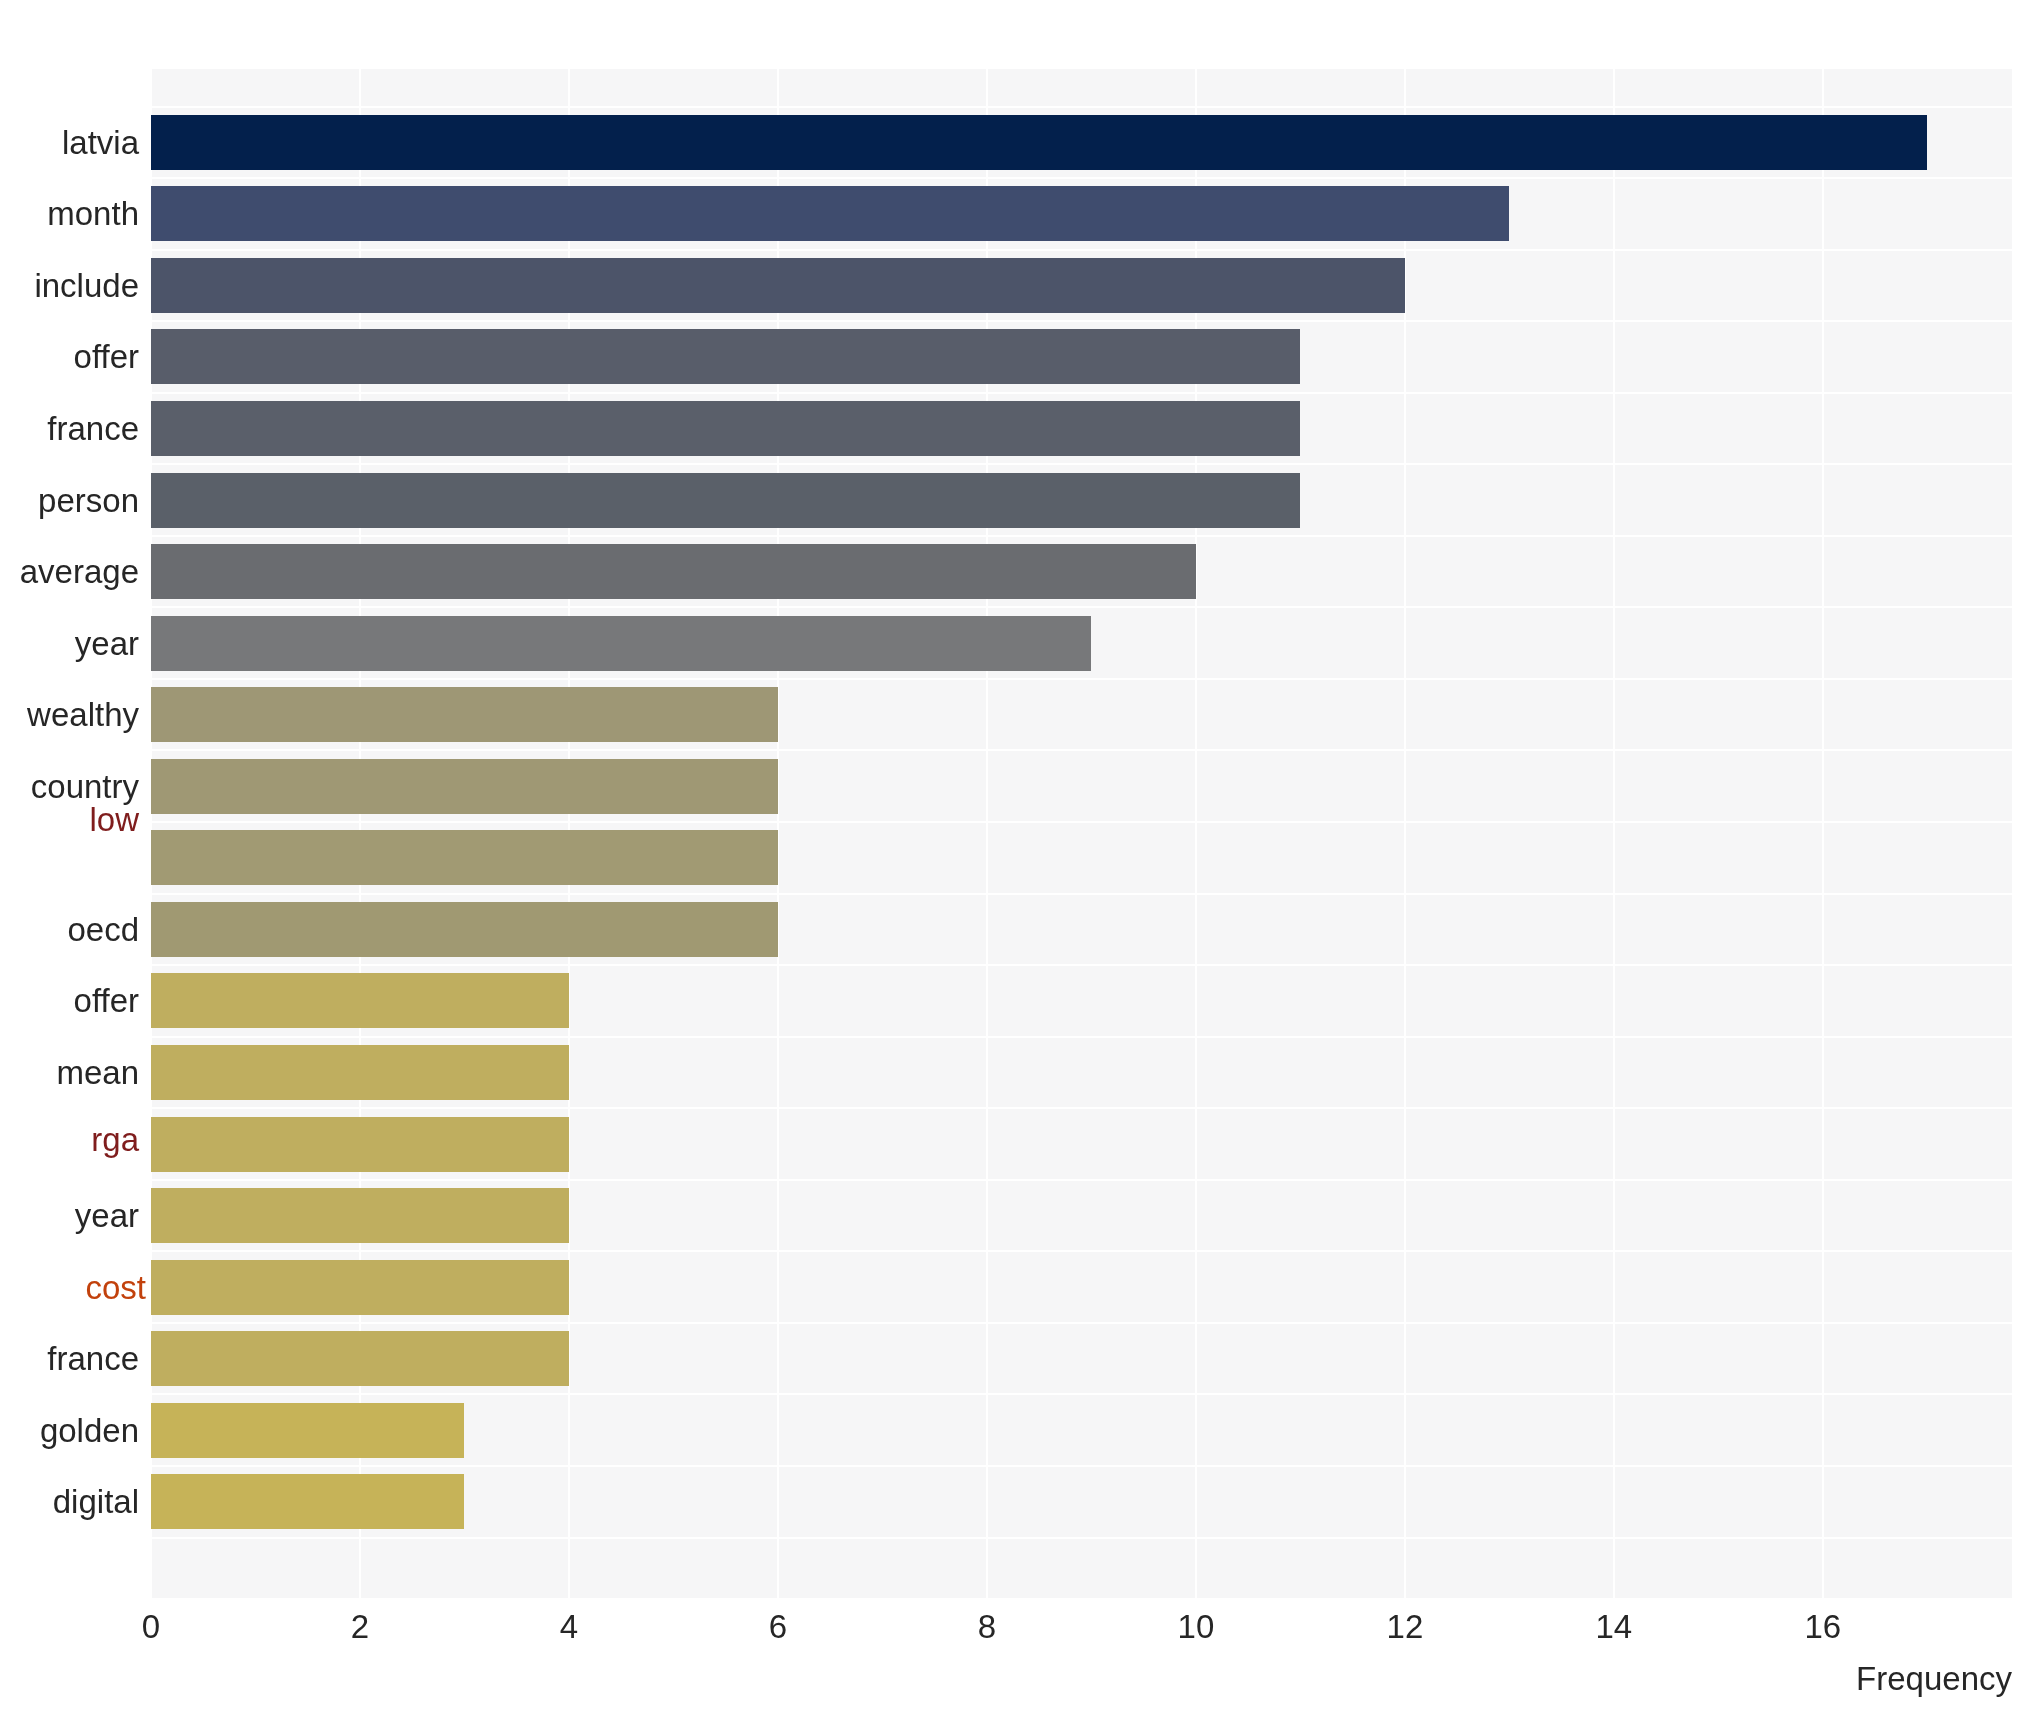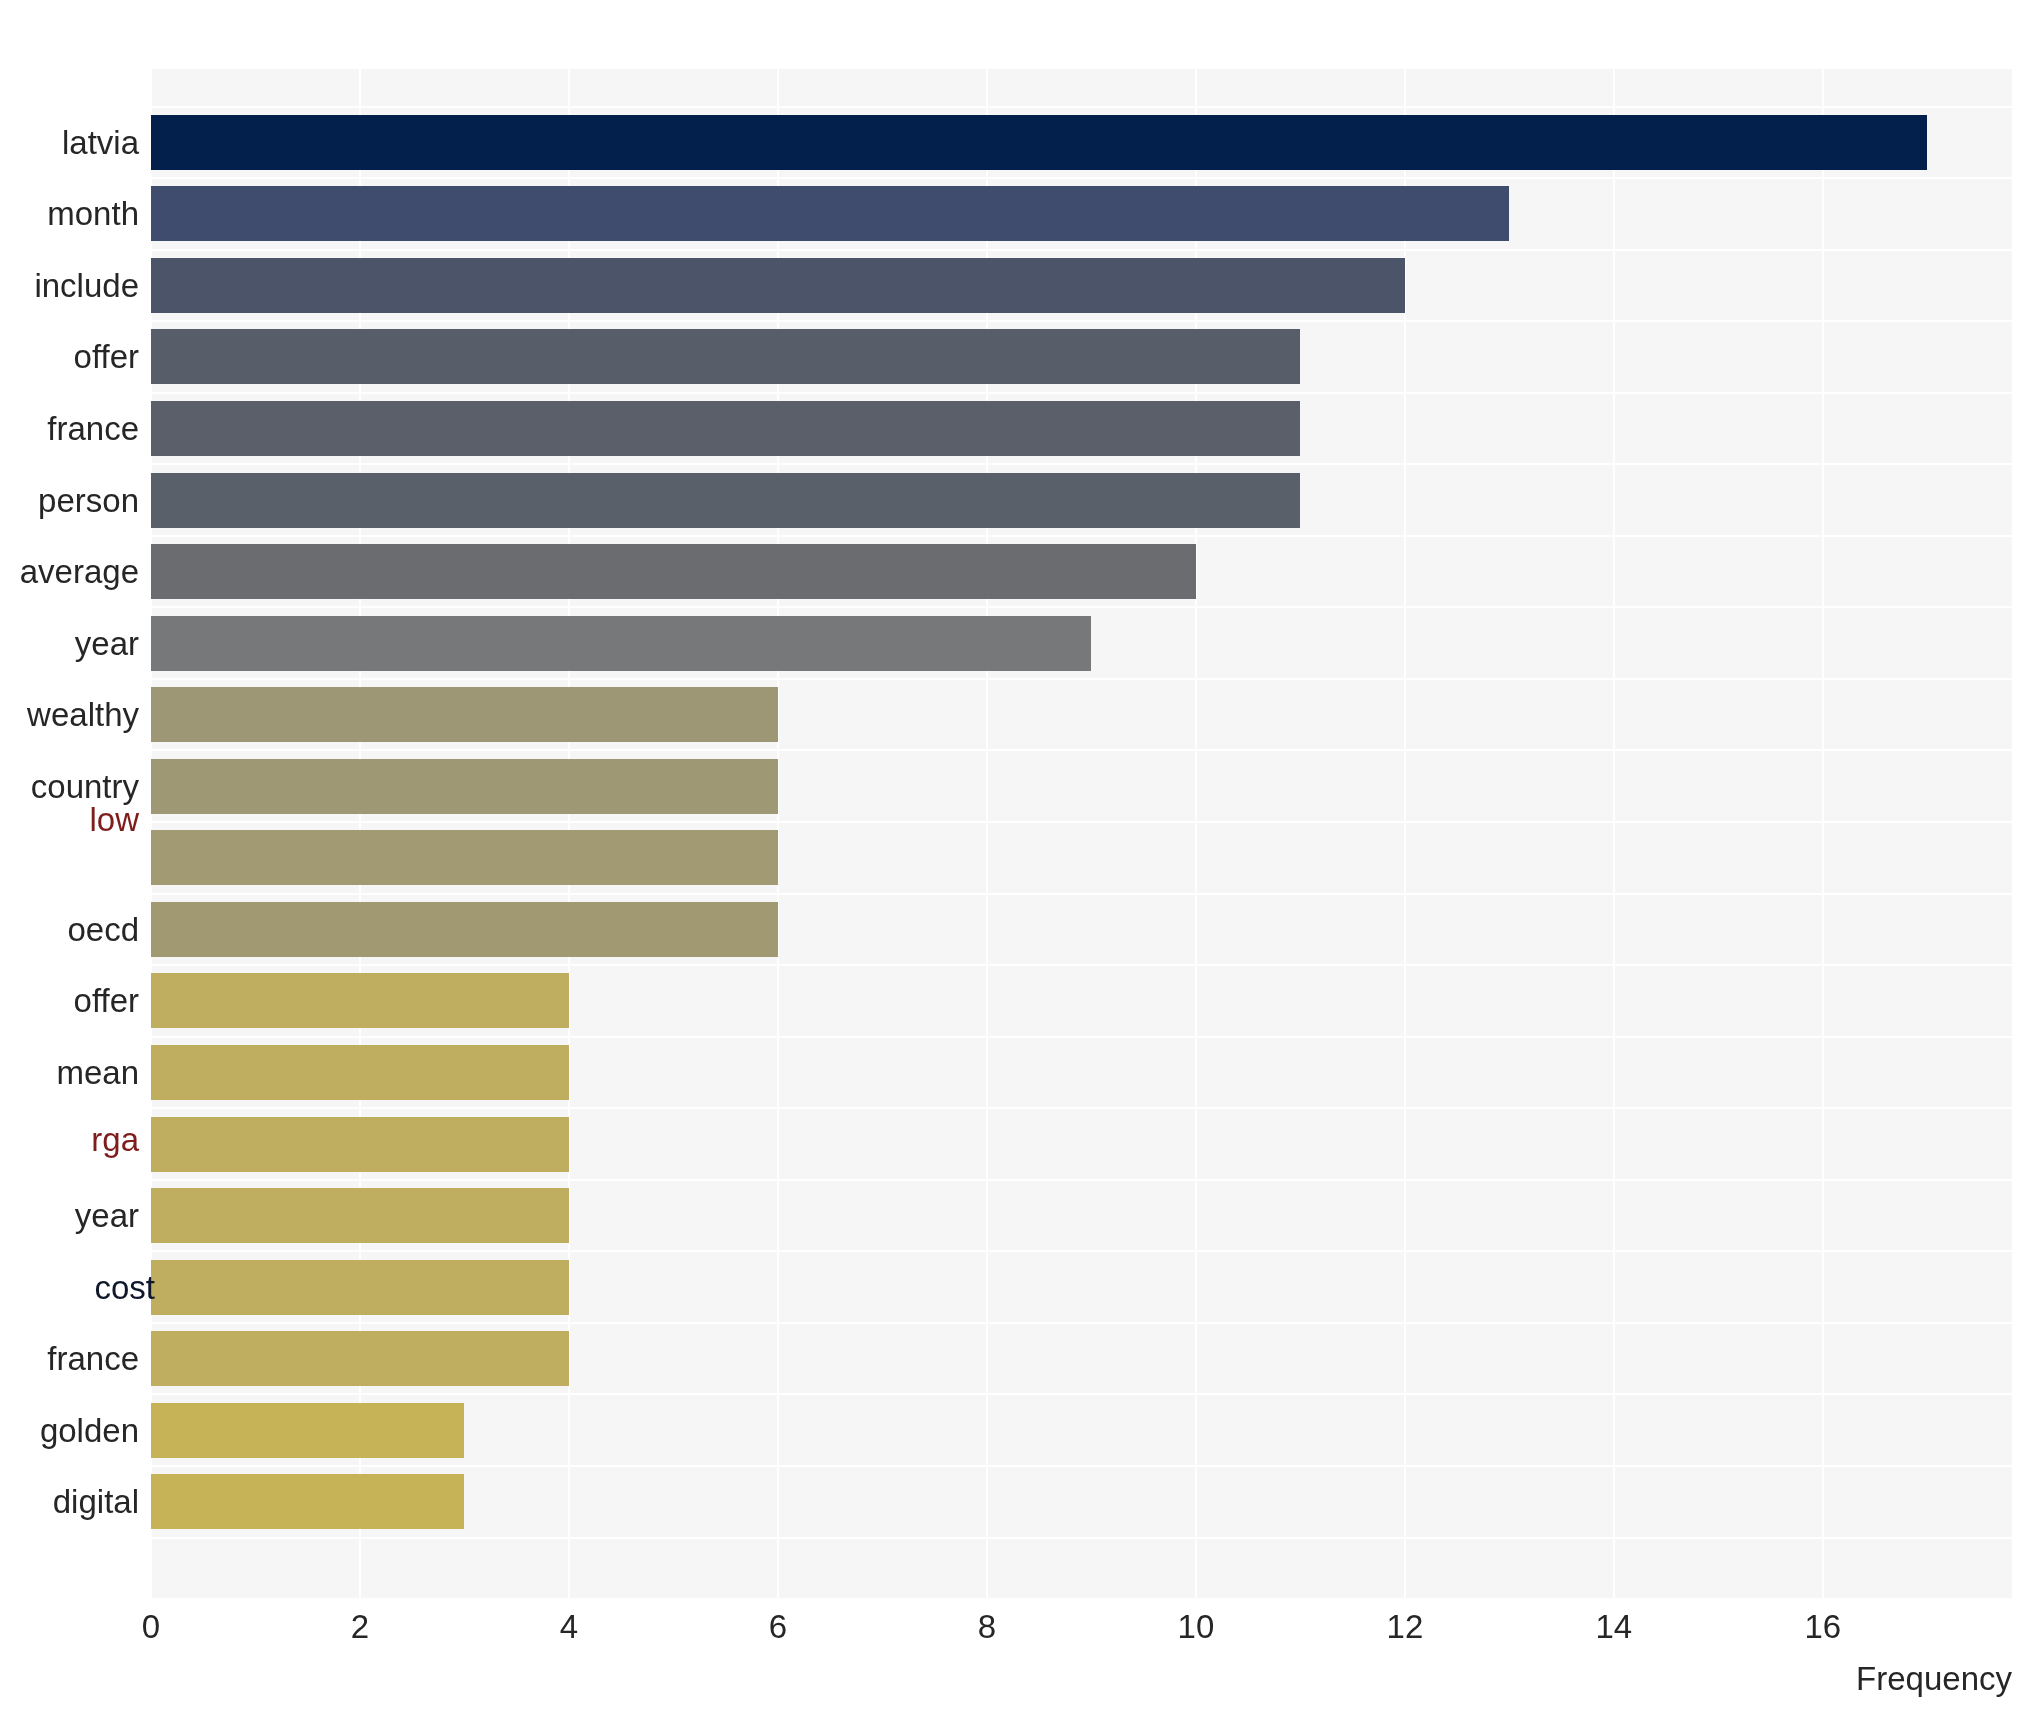--- a/index.html
+++ b/index.html
@@ -163,21 +163,21 @@
       <div class="ytick-wrap" style="left: 0px; top: 544.1px; color: rgb(38, 38, 38);">average</div>
       <div class="ytick-wrap" style="left: 0px; top: 615.65px; color: rgb(38, 38, 38);">year</div>
       <div class="ytick-wrap" style="left: 0px; top: 687.2px; color: rgb(38, 38, 38);">wealthy</div>
       <div class="ytick-wrap" style="left: 0px; top: 758.75px; color: rgb(38, 38, 38);">country</div>
       <div class="ytick-wrap" style="left: 0px; top: 792px; color: #7f1d1d;">low</div>
       <div class="ytick-wrap" style="left: 0px; top: 901.85px; color: rgb(38, 38, 38);">oecd</div>
       <div class="ytick-wrap" style="left: 0px; top: 973.4px; color: rgb(38, 38, 38);">offer</div>
       <div class="ytick-wrap" style="left: 0px; top: 1044.95px; color: rgb(38, 38, 38);">mean</div>
       <div class="ytick-wrap" style="left: 0px; top: 1112px; color: #7f1d1d;">rga</div>
       <div class="ytick-wrap" style="left: 0px; top: 1188.05px; color: rgb(38, 38, 38);">year</div>
-      <div class="ytick-wrap" style="left: 16px; top: 1259.6px; color: #0f172a;">cost</div>
+      <div class="ytick-wrap" style="left: 0px; top: 1259.6px; color: #c2410c; padding-left: 7px;">cost</div>
       <div class="ytick-wrap" style="left: 0px; top: 1331.15px; color: rgb(38, 38, 38);">france</div>
       <div class="ytick-wrap" style="left: 0px; top: 1402.7px; color: rgb(38, 38, 38);">golden</div>
       <div class="ytick-wrap" style="left: 0px; top: 1474.25px; color: rgb(38, 38, 38);">digital</div>
     </div>
   <div id="xticks">
       <div class="xtick" style="left: 151px; color: rgb(38, 38, 38);">0</div>
       <div class="xtick" style="left: 359.984px; color: rgb(38, 38, 38);">2</div>
       <div class="xtick" style="left: 568.967px; color: rgb(38, 38, 38);">4</div>
       <div class="xtick" style="left: 777.951px; color: rgb(38, 38, 38);">6</div>
       <div class="xtick" style="left: 986.935px; color: rgb(38, 38, 38);">8</div>

